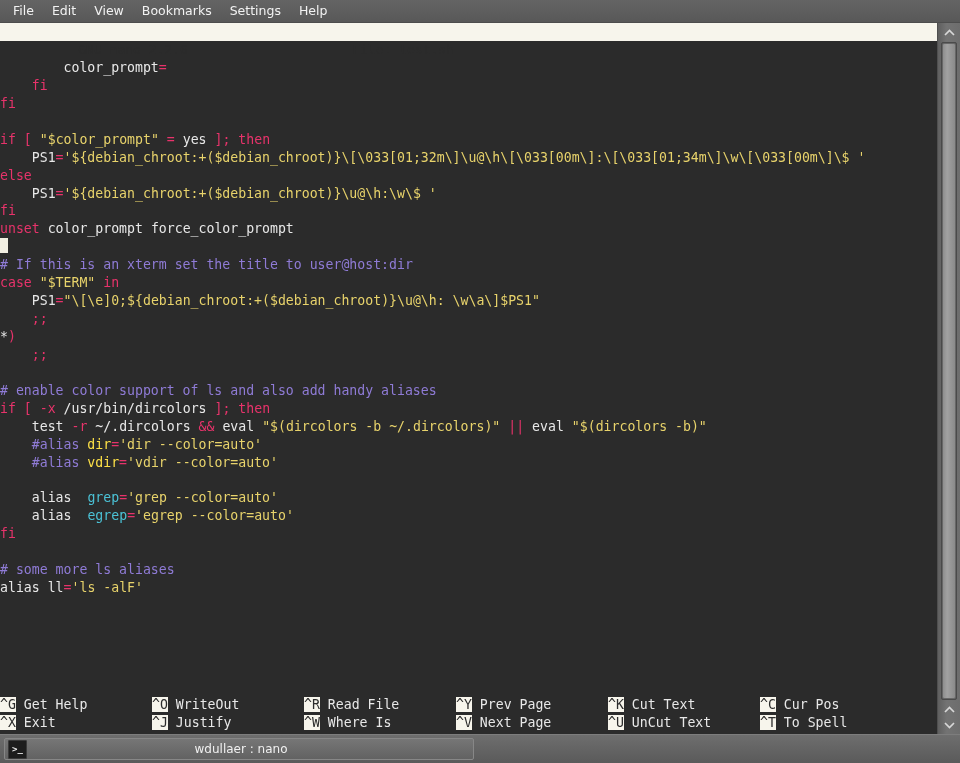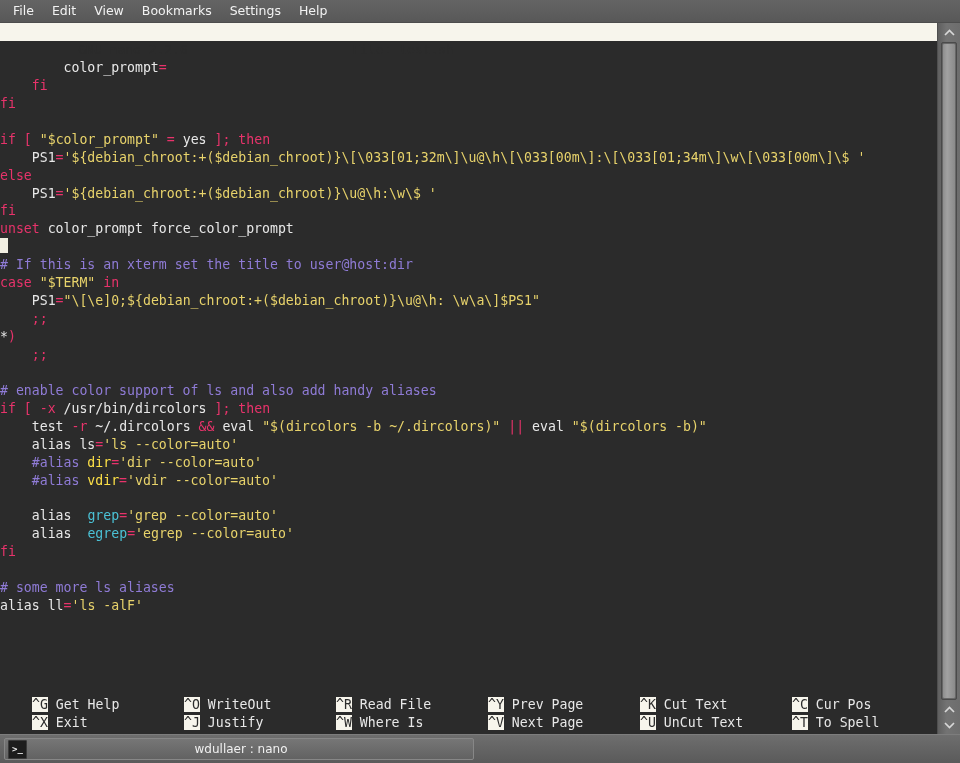--- a/index.html
+++ b/index.html
@@ -114,21 +114,20 @@
     flex: 0 0 auto;
     padding-bottom: 2px;
   }
   .help-row {
     display: flex;
     font-family: "DejaVu Sans Mono", monospace;
     font-size: 13.2px;
     line-height: 18px;
     height: 18px;
     white-space: pre;
-    padding-left: 32px;
   }
   .help-cell {
     width: 152px;
     flex: 0 0 152px;
     white-space: pre;
     color: #e8e8e8;
   }
   .help-key {
     background: #f7f5ec;
     color: #2b2b2b;
@@ -276,21 +275,20 @@
           <div class="line"><span class="c-cmt"># If this is an xterm set the title to user@host:dir</span></div>
           <div class="line"><span class="c-kw">case</span> <span class="c-str">"$TERM"</span> <span class="c-kw">in</span></div>
           <div class="line">    <span class="c-def">PS1</span><span class="c-op">=</span><span class="c-str">"\[\e]0;${debian_chroot:+($debian_chroot)}\u@\h: \w\a\]$PS1"</span></div>
           <div class="line">    <span class="c-op">;;</span></div>
           <div class="line"><span class="c-def">*</span><span class="c-op">)</span></div>
           <div class="line">    <span class="c-op">;;</span></div>
           <div class="line">&nbsp;</div>
           <div class="line"><span class="c-cmt"># enable color support of ls and also add handy aliases</span></div>
           <div class="line"><span class="c-kw">if</span> <span class="c-op">[</span> <span class="c-op">-x</span> <span class="c-def">/usr/bin/dircolors</span> <span class="c-op">]</span><span class="c-op">;</span> <span class="c-kw">then</span></div>
           <div class="line">    <span class="c-def">test</span> <span class="c-op">-r</span> <span class="c-def">~/.dircolors</span> <span class="c-op">&amp;&amp;</span> <span class="c-def">eval</span> <span class="c-str">"$(dircolors -b ~/.dircolors)"</span> <span class="c-op">||</span> <span class="c-def">eval</span> <span class="c-str">"$(dircolors -b)"</span></div>
-          <div class="line">    <span class="c-def">alias</span> <span class="c-def">ls</span><span class="c-op">=</span><span class="c-str">'ls --color=auto'</span></div>
           <div class="line">    <span class="c-cmt">#alias</span><span class="c-var"> dir</span><span class="c-op">=</span><span class="c-str">'dir --color=auto'</span></div>
           <div class="line">    <span class="c-cmt">#alias</span><span class="c-var"> vdir</span><span class="c-op">=</span><span class="c-str">'vdir --color=auto'</span></div>
           <div class="line">&nbsp;</div>
           <div class="line">    <span class="c-def">alias</span> <span class="c-cyan">grep</span><span class="c-op">=</span><span class="c-str">'grep --color=auto'</span></div>
           <div class="line">    <span class="c-def">alias</span> <span class="c-cyan">egrep</span><span class="c-op">=</span><span class="c-str">'egrep --color=auto'</span></div>
           <div class="line"><span class="c-kw">fi</span></div>
           <div class="line">&nbsp;</div>
           <div class="line"><span class="c-cmt"># some more ls aliases</span></div>
           <div class="line"><span class="c-def">alias</span> <span class="c-def">ll</span><span class="c-op">=</span><span class="c-str">'ls -alF'</span></div>
         </div>

